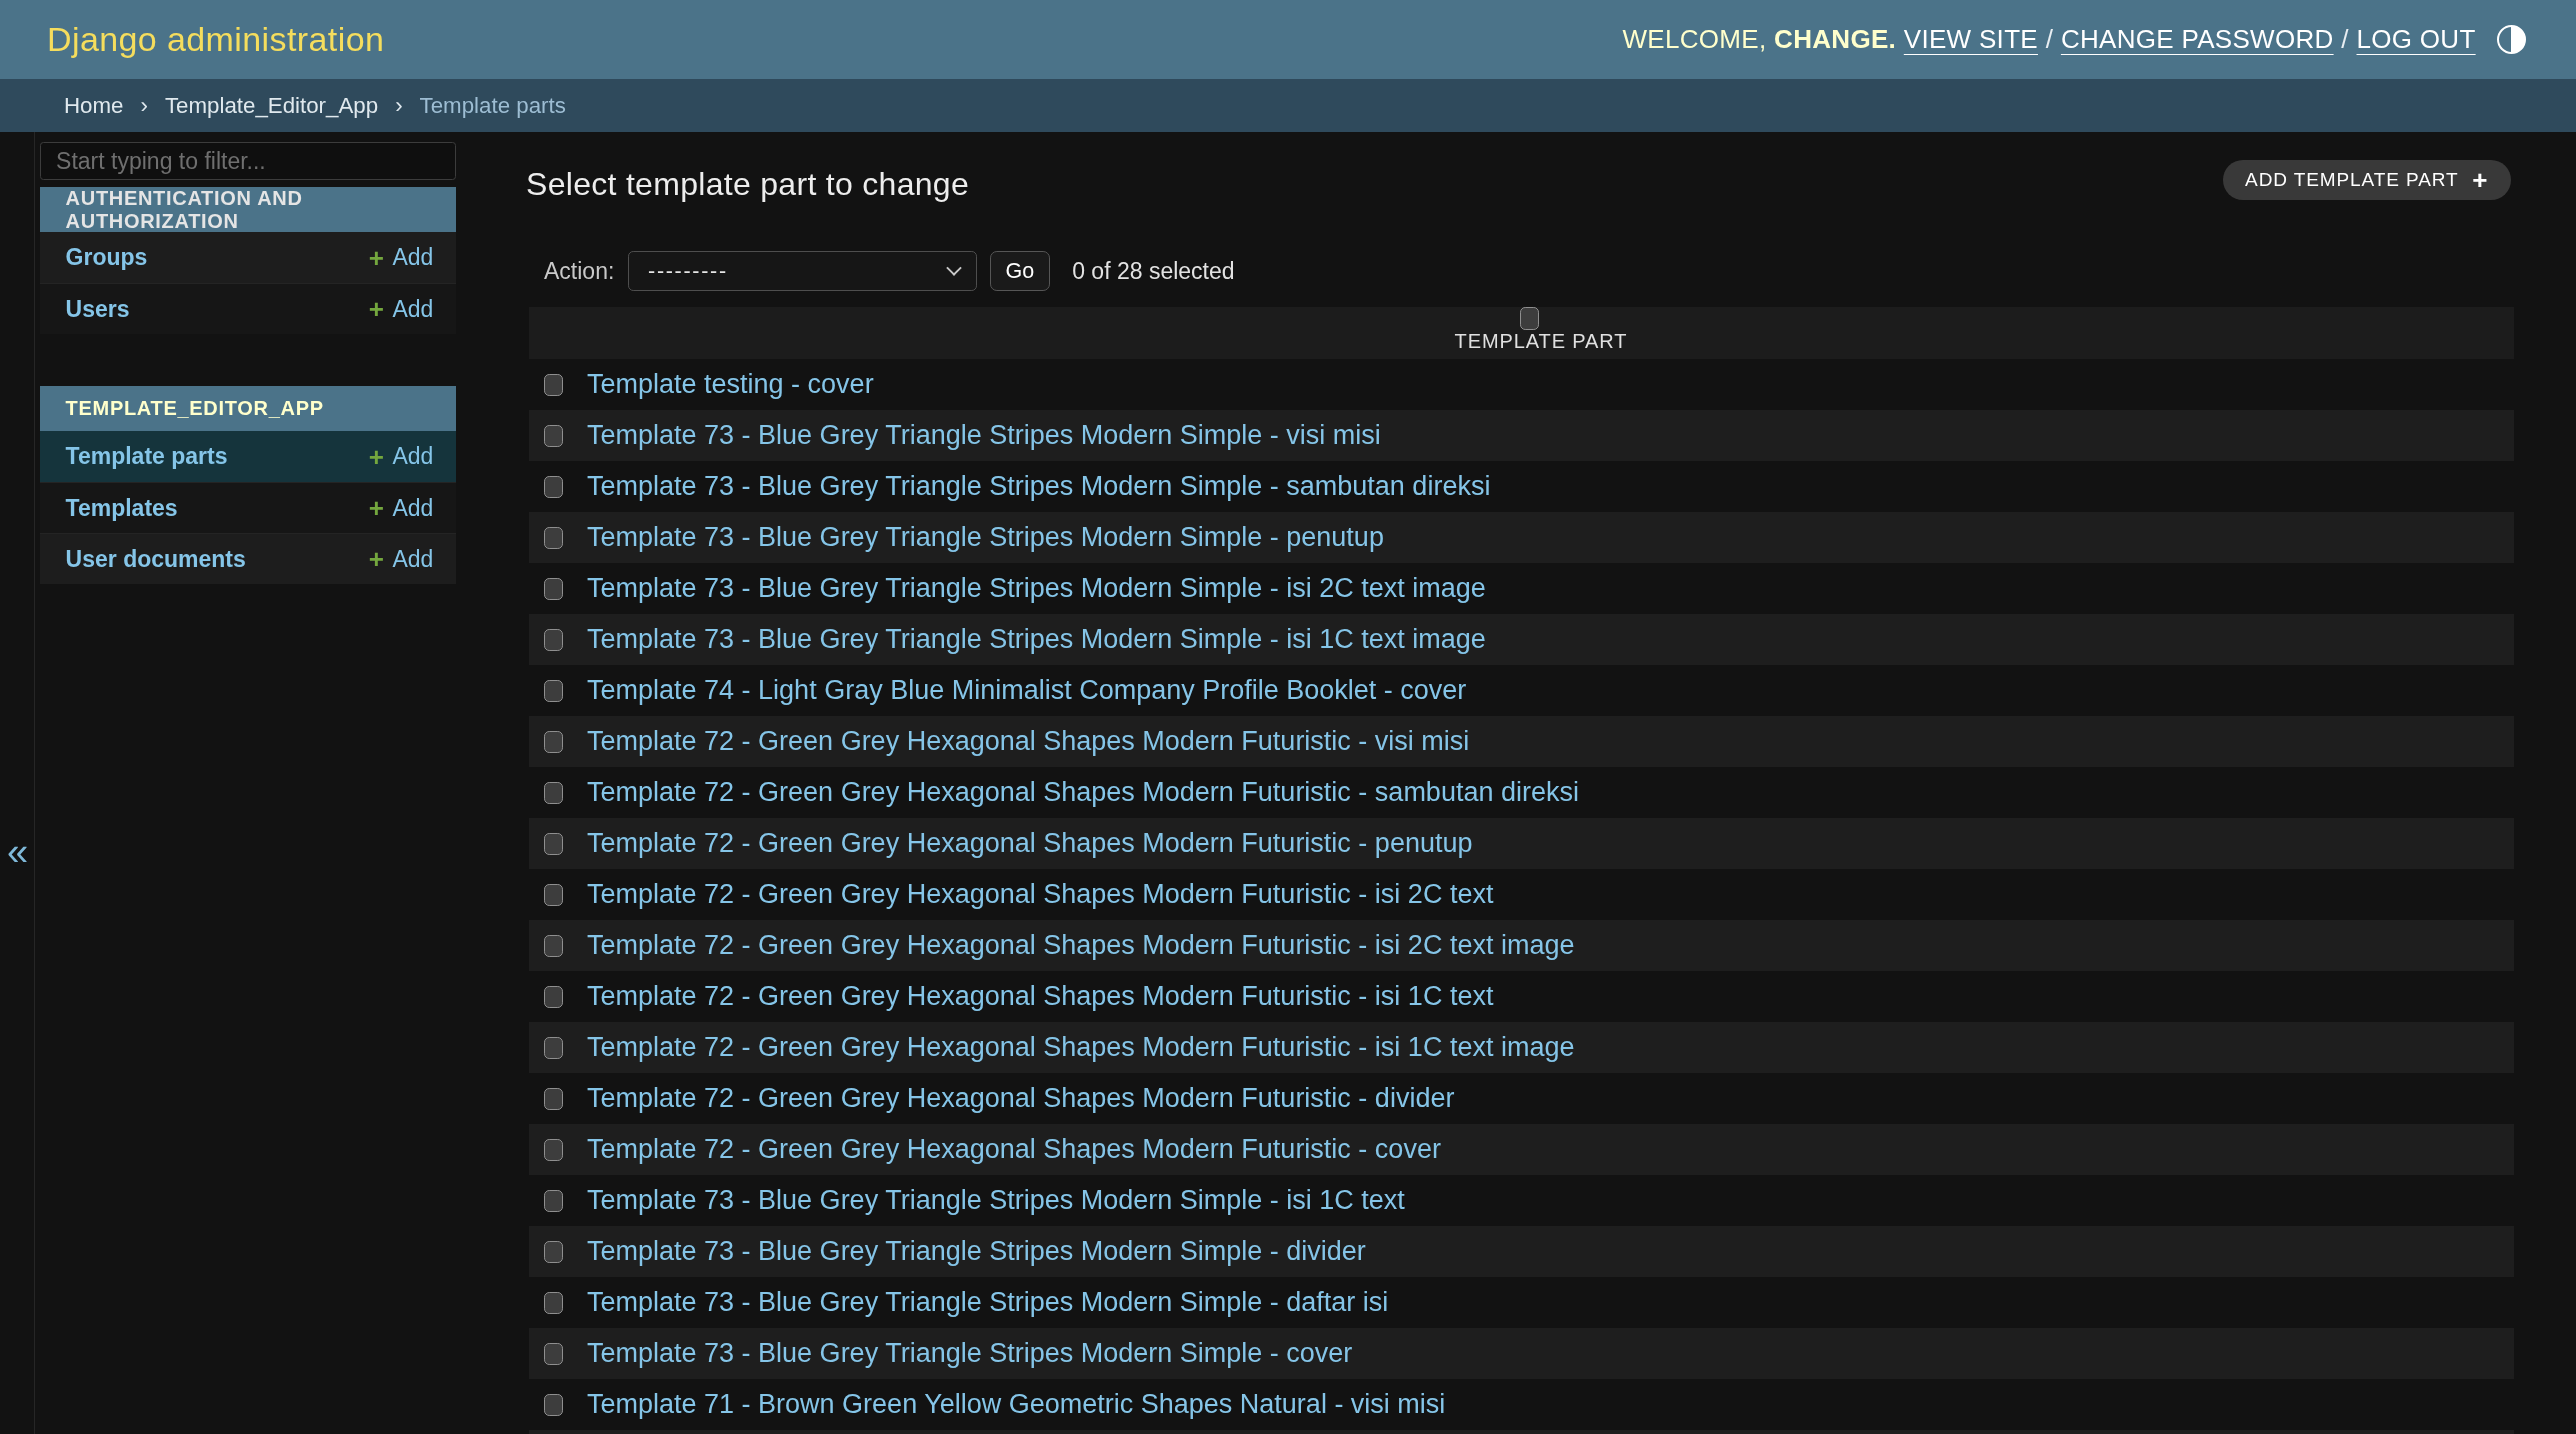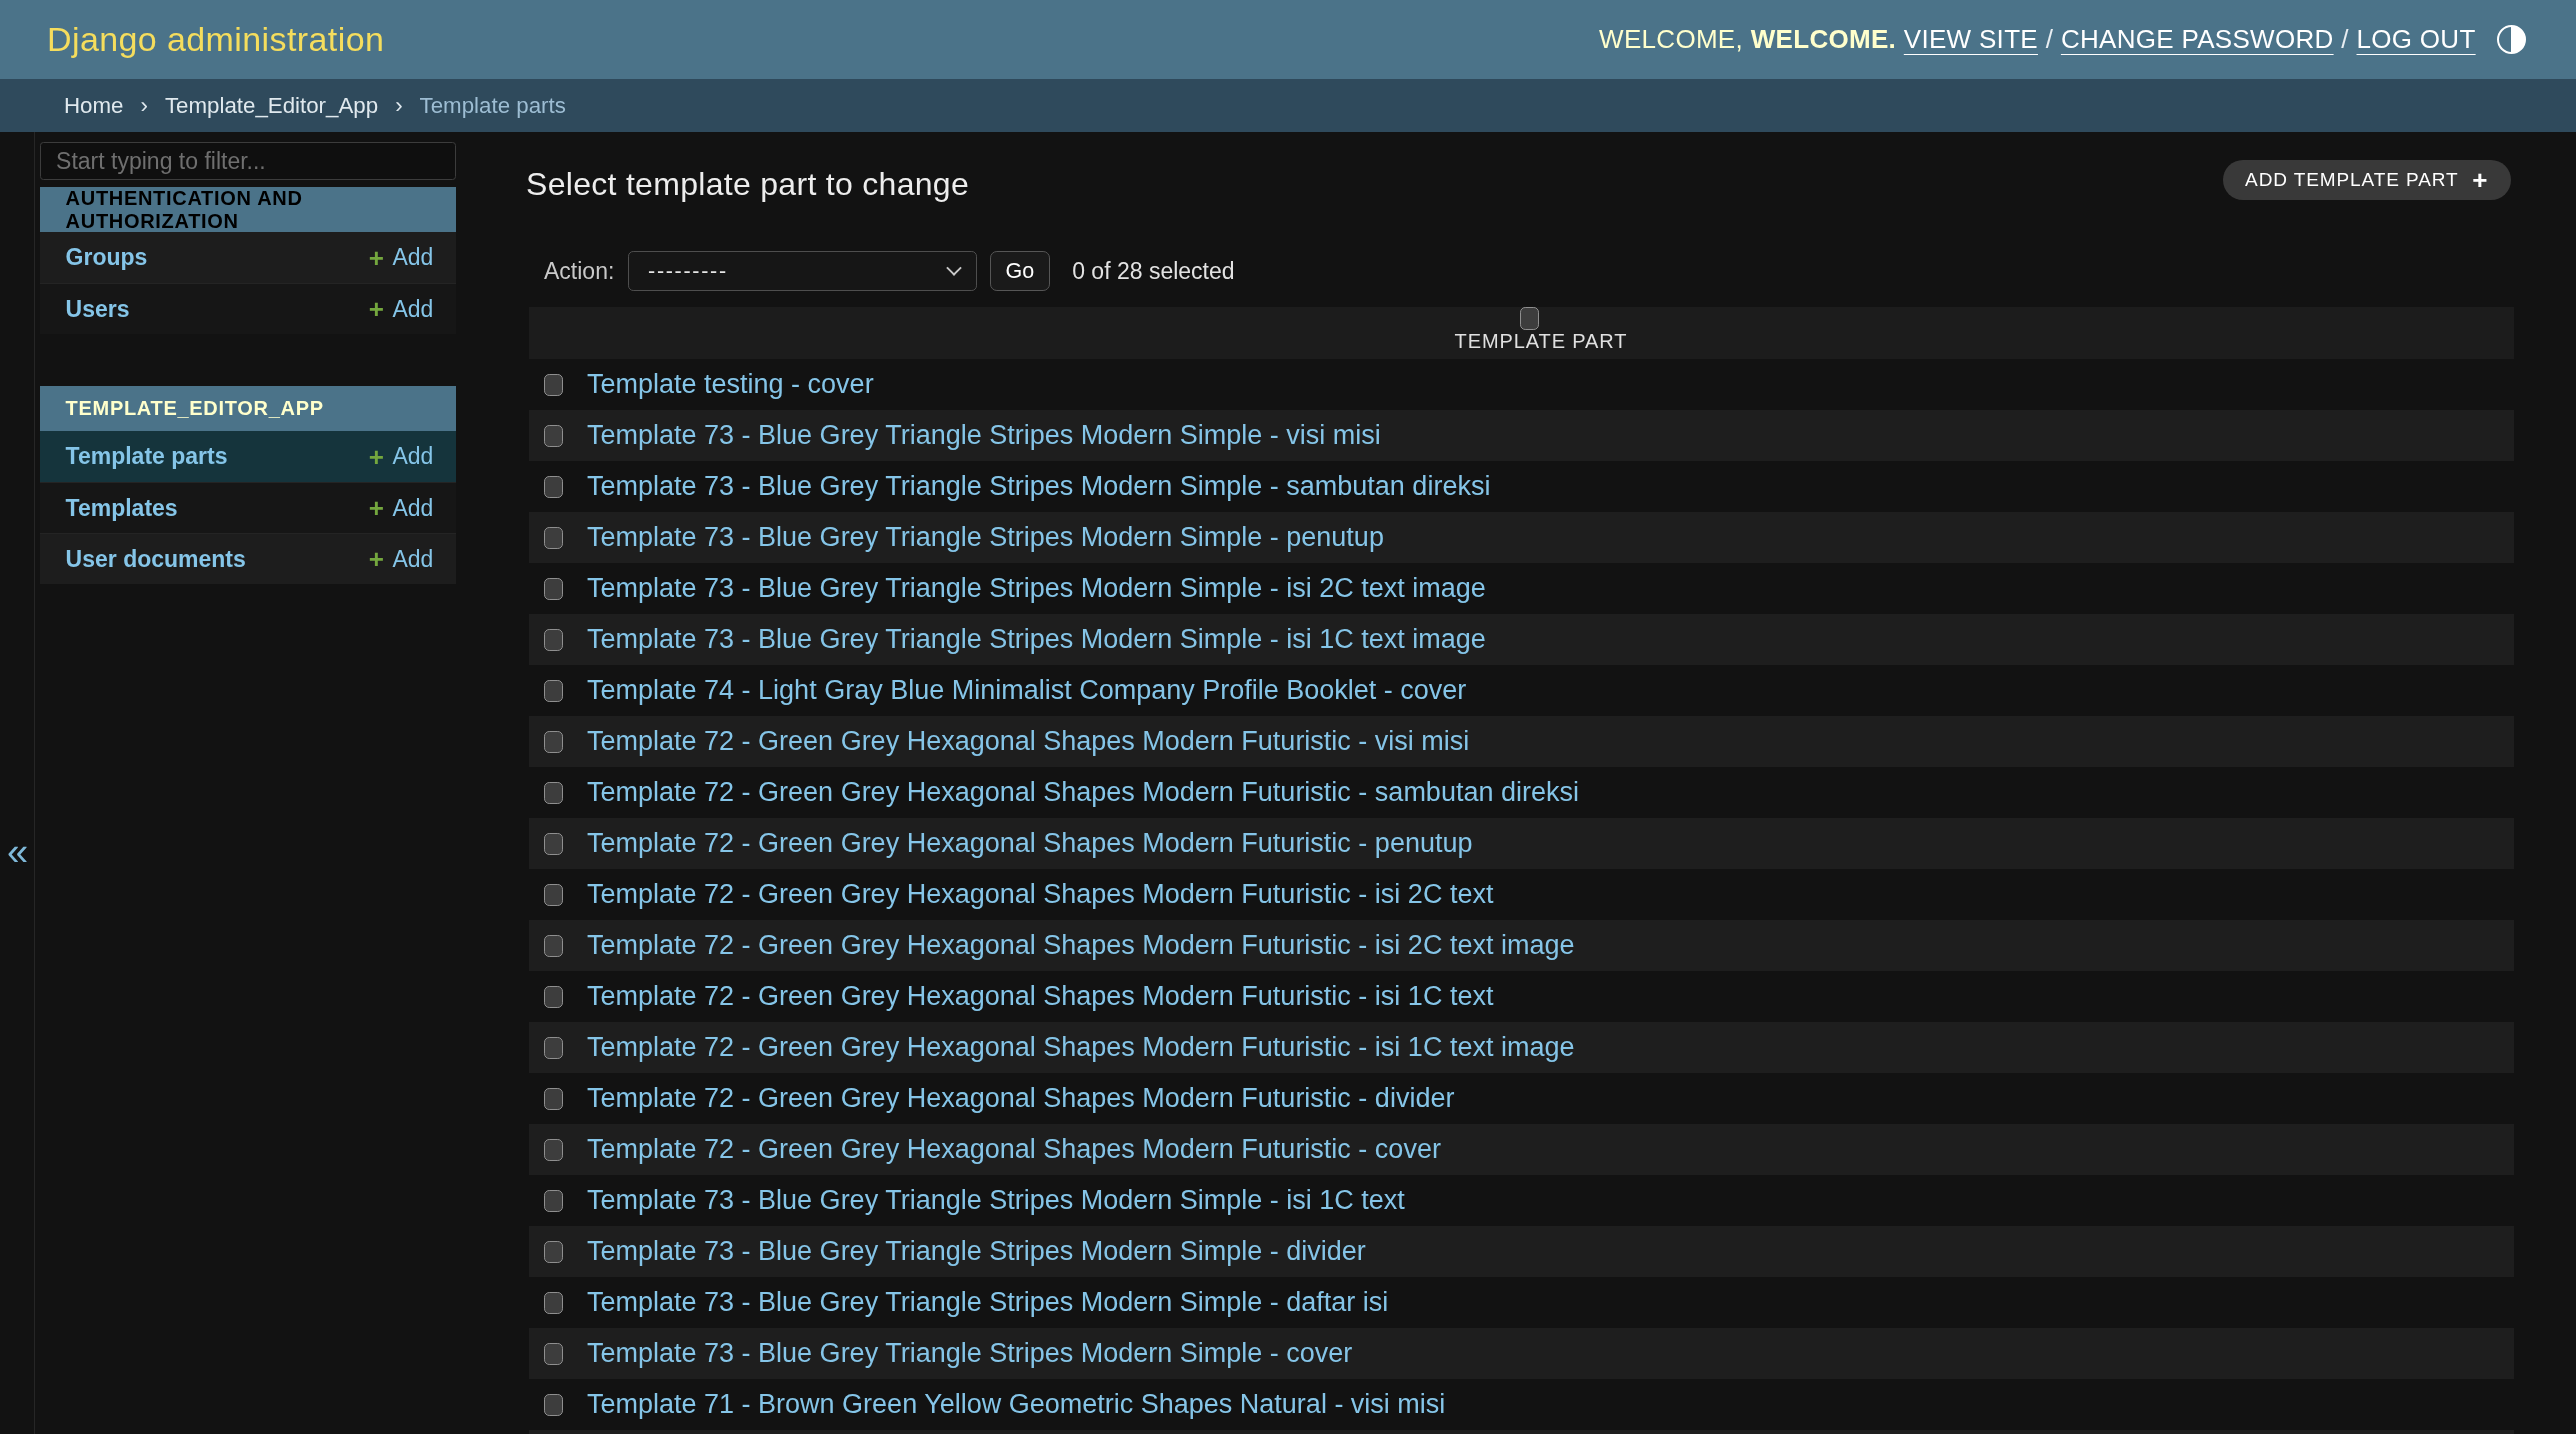--- a/index.html
+++ b/index.html
@@ -36,21 +36,21 @@
   
   .nav-gutter{position:absolute;left:0;top:0;bottom:0;width:35px;border-right:1.7px solid #262626;}
   .nav-collapse{position:absolute;left:6.9px;top:701px;font-size:38px;color:#7fb8d8;cursor:pointer;line-height:1;}
 
   
   .sidebar{position:absolute;left:37px;top:0;bottom:0;width:423px;padding:10.3px 4.3px 0 2.6px;background:var(--body-bg);}
   .filter-input{display:block;width:100%;height:38px;background:#0f0f0f;border:1.7px solid #3c3c3c;border-radius:3.4px;
     color:#e0e0e0;font-size:23px;padding:0 15.5px;font-family:inherit;}
   .filter-input::placeholder{color:#6f6f6f;}
   .module{margin-top:6.9px;margin-bottom:52px;}
-  .module .caption{height:45px;background:var(--header-bg);color:#000000;display:flex;align-items:center;
+  .module .caption{height:45px;background:var(--header-bg);color:#e5e5e5;display:flex;align-items:center;
     padding:0 26px;font-size:20px;font-weight:700;letter-spacing:0.7px;}
   .module.current-app .caption{color:var(--pale-yellow);}
   .module-row{height:51px;display:flex;align-items:center;justify-content:space-between;padding:0 22.3px 0 26px;}
   .module-row:nth-of-type(even){background:var(--module-row);}
   .module-row:nth-of-type(odd){background:var(--module-row-alt);}
   .module-row + .module-row{border-top:0.9px solid #242424;}
   .module-row.selected{background:var(--selected-row) !important;}
   .model-link{color:var(--link);font-size:23px;font-weight:600;}
   .addlink{display:flex;align-items:center;gap:8.6px;}
   .addlink .plus{color:var(--green);font-weight:700;font-size:26px;line-height:1;}
@@ -84,21 +84,21 @@
   .trow a{margin-left:24px;font-size:27px;font-weight:400;color:var(--link);}
   .checkbox{width:19px;height:22.3px;border:1.7px solid #8f8f8f;border-radius:5.2px;background:#3d3d3d;cursor:pointer;flex:0 0 auto;}
 </style>
 </head>
 <body>
 
 <div class="hdr">
   <a class="brand">Django administration</a>
   <div class="usertools">
     <span>WELCOME,</span>
-    <span class="uname">WELCOME.</span>
+    <span class="uname">CHANGE.</span>
     <a>VIEW SITE</a>
     <span class="sep">/</span>
     <a>CHANGE PASSWORD</a>
     <span class="sep">/</span>
     <a>LOG OUT</a>
     <span class="theme-toggle"></span>
   </div>
 </div>
 
 <div class="crumbs">

